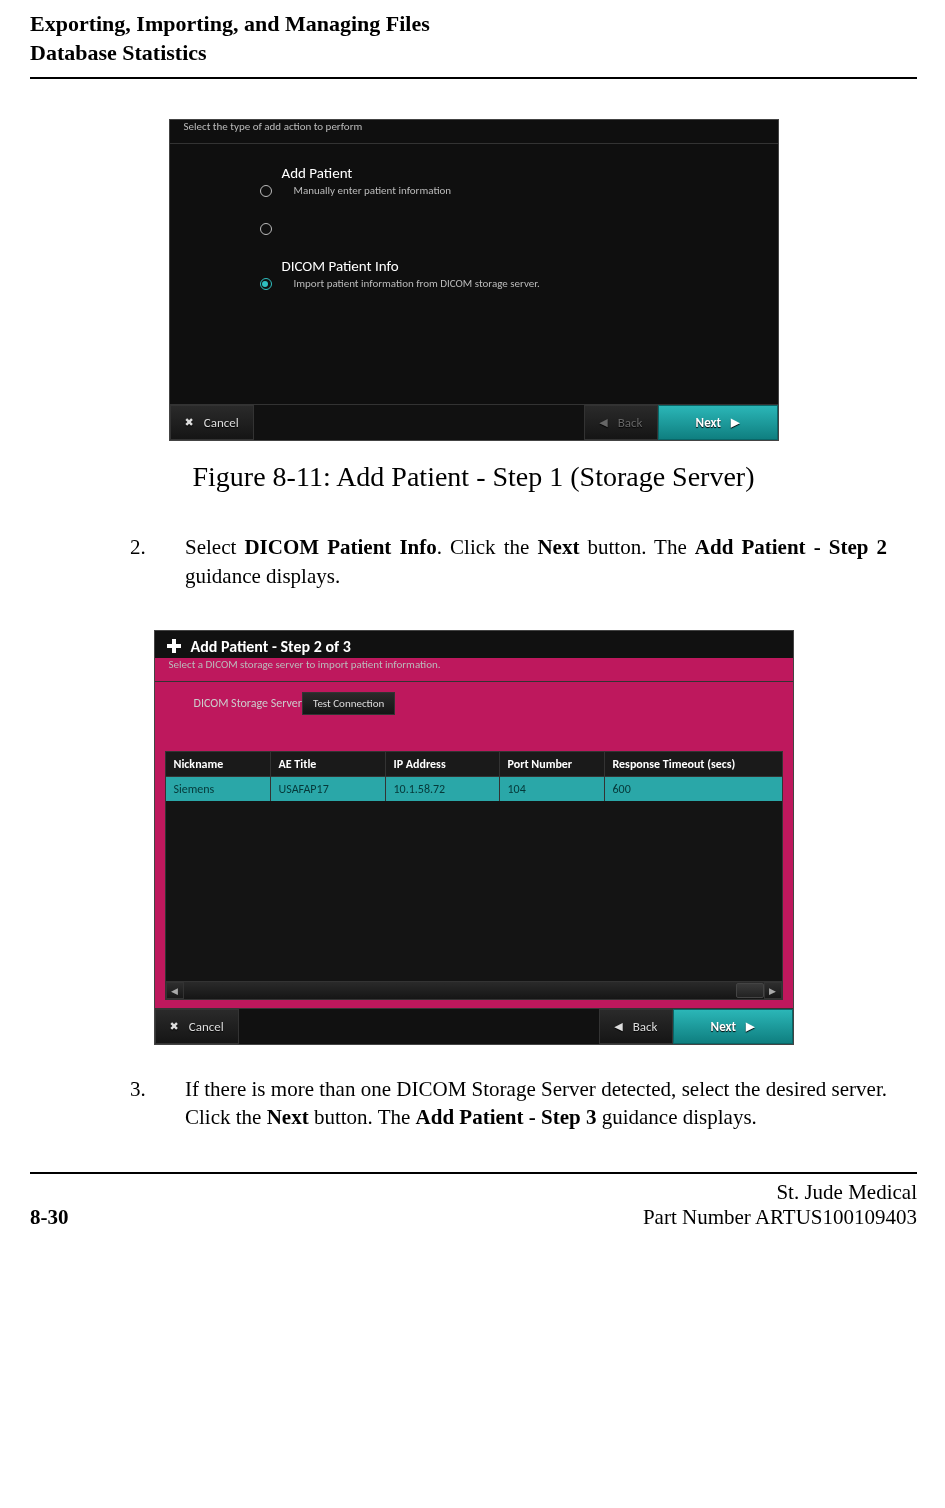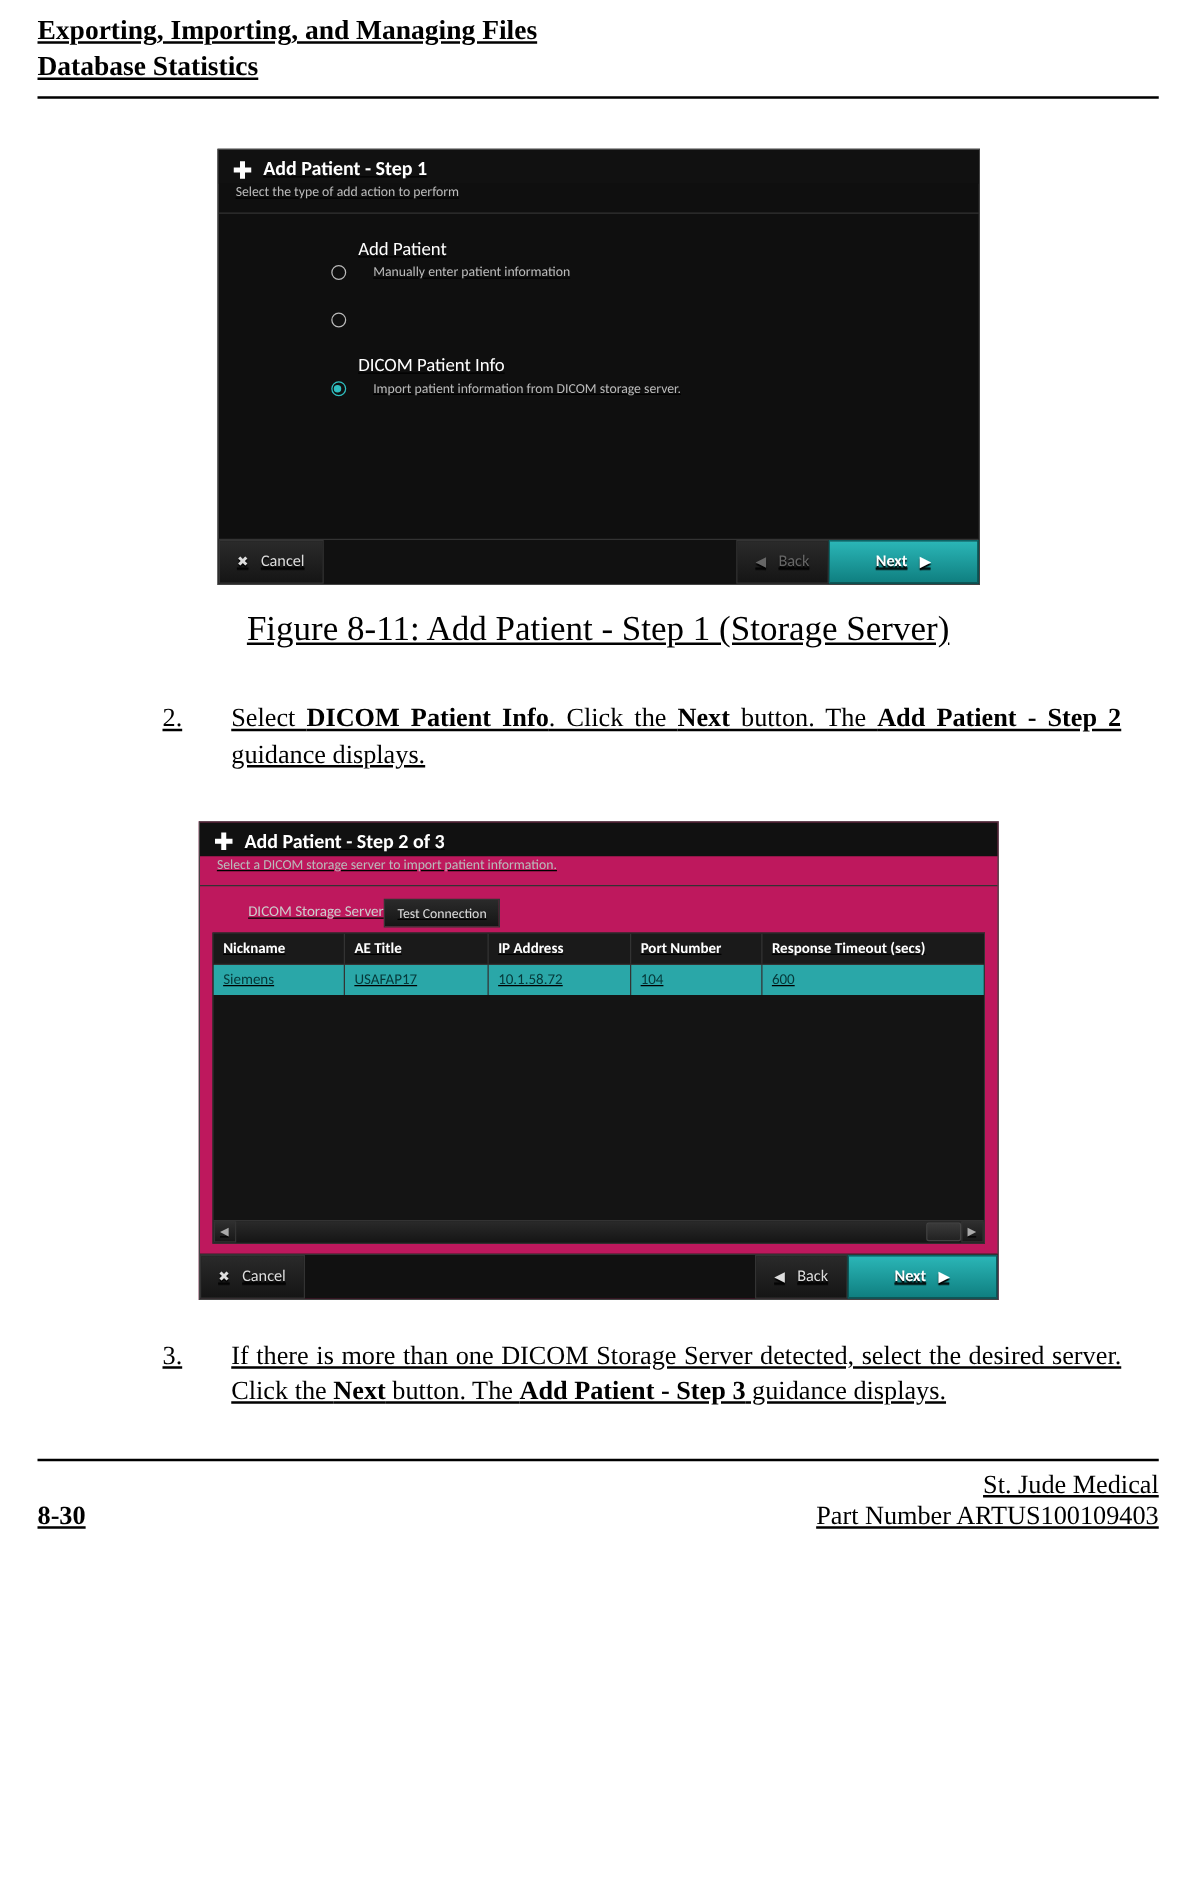--- a/index.html
+++ b/index.html
@@ -5,22 +5,21 @@
   * { box-sizing: border-box; }
   body {
     margin: 0;
     padding: 0;
     font-family: "Times New Roman", Times, serif;
     background: #fff;
     color: #000;
     width: 945px;
   }
   .page {
-    padding: 10px 18px 20px 30px;
-    text-decoration: underline;
+    padding: 10px 28px 20px 30px;
   }
   .header {
     font-weight: bold;
     font-size: 22px;
     line-height: 1.3;
     margin-bottom: 6px;
   }
   .hr {
     border: none;
     border-top: 2px solid #000;
@@ -188,20 +187,21 @@
     background: linear-gradient(#2a2a2a,#151515);
     border: 1px solid #333;
     color: #ddd;
     font-size: 11px;
     padding: 4px 10px;
     cursor: pointer;
   }
   .table {
     border: 1px solid #333;
     background: #151515;
+    margin-top: 32px;
   }
   .table-head {
     display: flex;
     background: #1a1a1a;
     border-bottom: 1px solid #333;
   }
   .th, .td {
     padding: 5px 8px;
     font-size: 12px;
     border-right: 1px solid #333;
@@ -255,28 +255,20 @@
 
 <div class="page">
   <div class="header">
     <div>Exporting, Importing, and Managing Files</div>
     <div>Database Statistics</div>
   </div>
   <hr class="hr">
 
   <div class="screenshot-wrap">
     <div class="app1">
-      <div class="app-titlebar">
-        <span class="plus-icon">
-          <svg width="18" height="18" viewBox="0 0 18 18">
-              <path fill="#fff" d="M7 2h4v5h5v4h-5v5H7v-5H2V7h5z"></path>
-            </svg>
-        </span>
-        <span class="title">Add Patient - Step 1</span>
-      </div>
       <div class="app-subtitle">Select the type of add action to perform</div>
       <div class="app-subtitle-divider"></div>
       <div class="app1-body">
         <div class="radio-row">
           <div class="radio"></div>
           <div>
             <div class="radio-label">Add Patient</div>
             <div class="radio-desc">Manually enter patient information</div>
           </div>
         </div>

